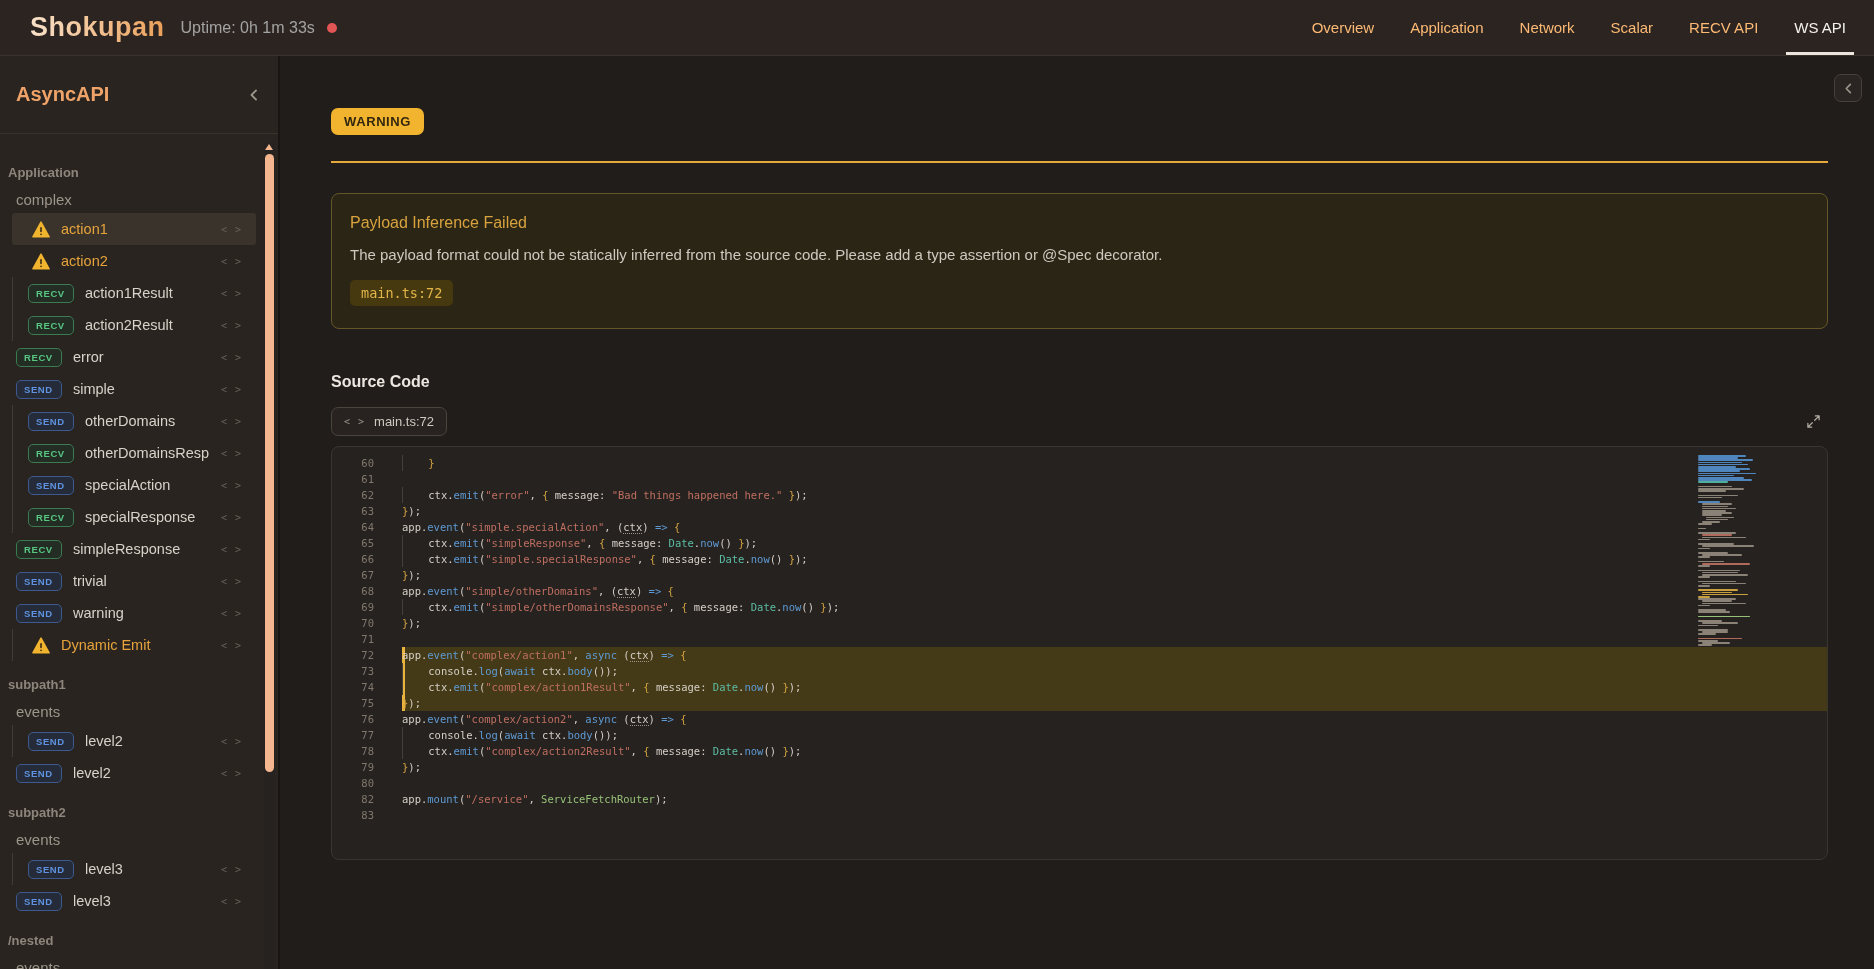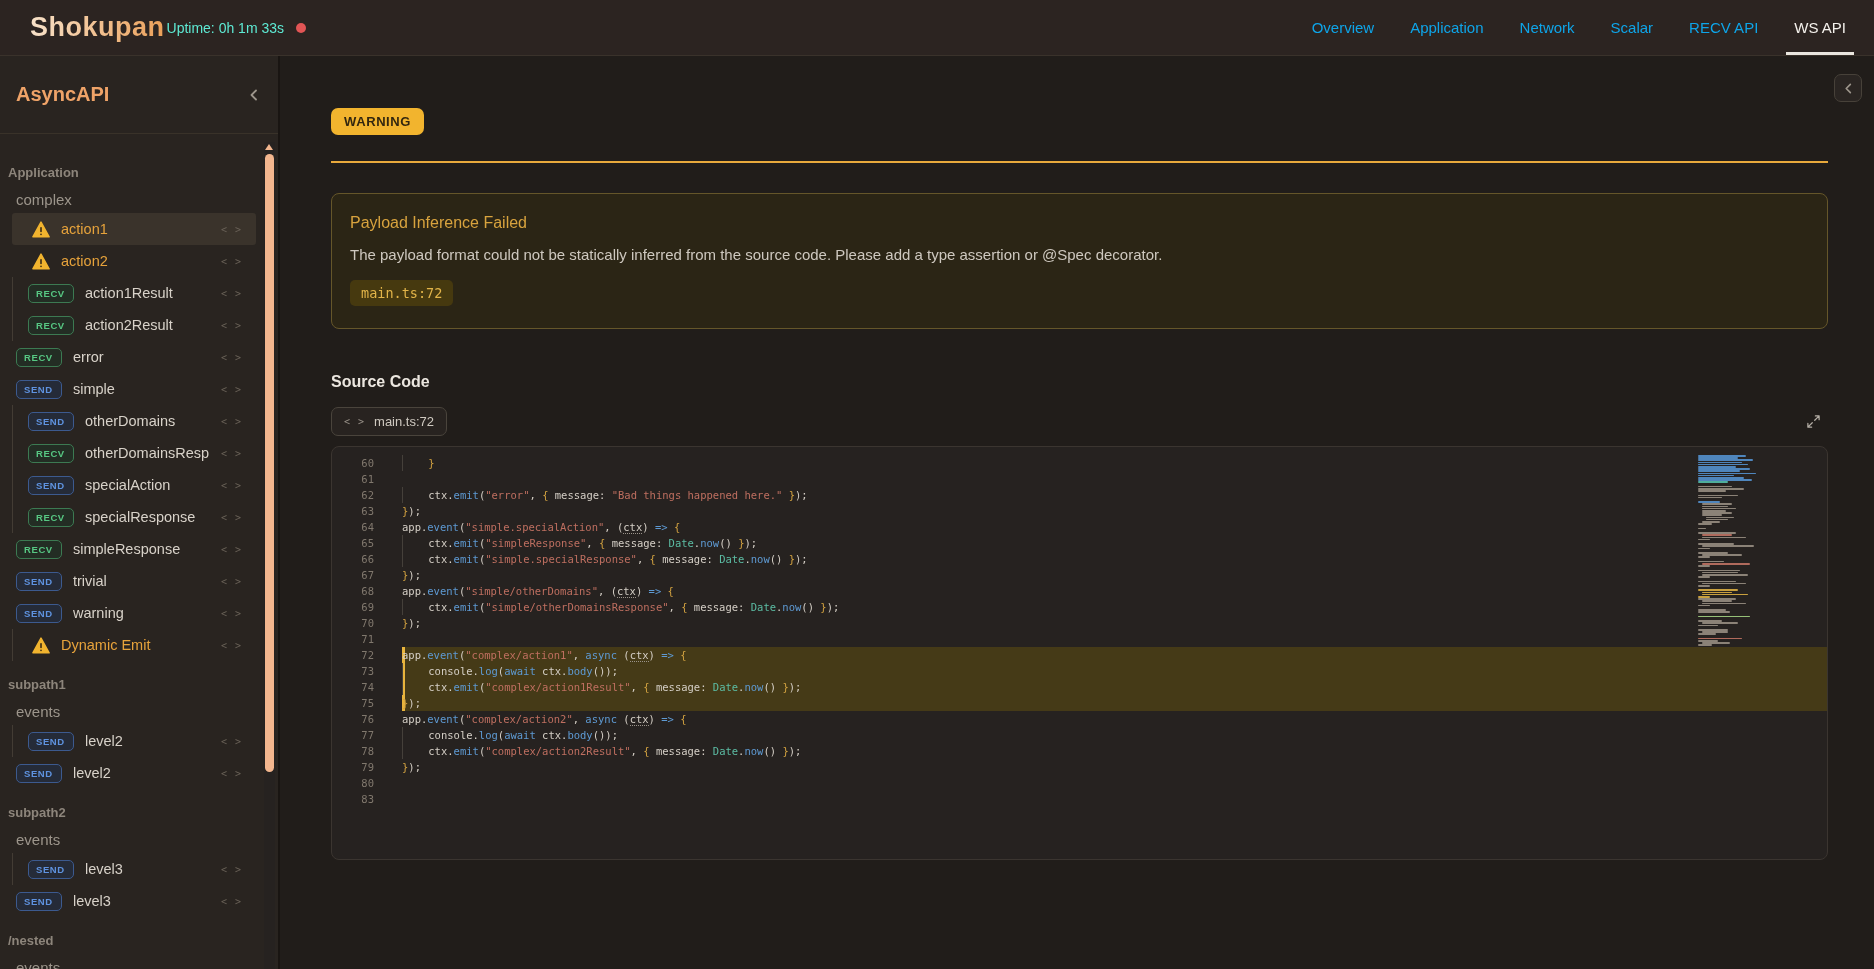--- a/index.html
+++ b/index.html
@@ -5,24 +5,24 @@
   html,body{margin:0;padding:0;background:#211d1a;}
   body{width:1874px;height:969px;overflow:hidden;position:relative;
        font-family:"Liberation Sans",sans-serif;color:#d8d2c9;}
 
   
   .topbar{height:56px;background:#2c2421;border-bottom:1px solid #3a322b;
           display:flex;align-items:center;padding:0 28px 0 30px;box-sizing:border-box;}
   .logo{font-size:27px;font-weight:bold;letter-spacing:.5px;
         background:linear-gradient(90deg,#f8e2ca 0%,#eb9f58 100%);
         -webkit-background-clip:text;background-clip:text;color:transparent;}
-  .uptime{color:#5eead4;font-size:14px;margin-left:2px;}
+  .uptime{color:#a3a3a3;font-size:16px;margin-left:16px;}
   .status-dot{width:10px;height:10px;border-radius:50%;background:#e25555;margin-left:12px;}
   .nav-tabs{margin-left:auto;display:flex;gap:36px;height:100%;align-items:center;}
-  .nav-tab{color:#0ea5e9;font-size:15px;position:relative;height:100%;
+  .nav-tab{color:#fdba74;font-size:15px;position:relative;height:100%;
            display:flex;align-items:center;cursor:pointer;}
   .nav-tab.active{color:#f4f1ec;}
   .nav-tab.active::after{content:"";position:absolute;left:-8px;right:-8px;bottom:0;
            height:3px;background:#eae6df;}
 
   
   .layout{display:flex;height:929px;}
 
   
   .sidebar{width:280px;flex-shrink:0;background:#292420;position:relative;
@@ -307,20 +307,21 @@
           <div class="cl"><span class="ln">71</span><span class="ct"></span></div>
           <div class="cl hl"><span class="ln">72</span><span class="ct"><span class="tk-pn">app.</span><span class="tk-fn">event</span><span class="tk-pn">(</span><span class="tk-st">"complex/action1"</span><span class="tk-pn">, </span><span class="tk-kw">async</span><span class="tk-pn"> (</span><span class="tk-uc">ctx</span><span class="tk-pn">) </span><span class="tk-kw">=&gt;</span><span class="tk-pn"> </span><span class="tk-br">{</span></span></div>
           <div class="cl hl"><span class="ln">73</span><span class="ct"><span class="tk-ig"></span><span class="tk-pn">    console.</span><span class="tk-fn">log</span><span class="tk-pn">(</span><span class="tk-kw">await</span><span class="tk-pn"> ctx.</span><span class="tk-fn">body</span><span class="tk-pn">());</span></span></div>
           <div class="cl hl"><span class="ln">74</span><span class="ct"><span class="tk-ig"></span><span class="tk-pn">    ctx.</span><span class="tk-fn">emit</span><span class="tk-pn">(</span><span class="tk-st">"complex/action1Result"</span><span class="tk-pn">, </span><span class="tk-br">{</span><span class="tk-pn"> message: </span><span class="tk-ty">Date</span><span class="tk-pn">.</span><span class="tk-fn">now</span><span class="tk-pn">() </span><span class="tk-br">}</span><span class="tk-pn">);</span></span></div>
           <div class="cl hl"><span class="ln">75</span><span class="ct"><span class="tk-br">}</span><span class="tk-pn">);</span></span></div>
           <div class="cl"><span class="ln">76</span><span class="ct"><span class="tk-pn">app.</span><span class="tk-fn">event</span><span class="tk-pn">(</span><span class="tk-st">"complex/action2"</span><span class="tk-pn">, </span><span class="tk-kw">async</span><span class="tk-pn"> (</span><span class="tk-uc">ctx</span><span class="tk-pn">) </span><span class="tk-kw">=&gt;</span><span class="tk-pn"> </span><span class="tk-br">{</span></span></div>
           <div class="cl"><span class="ln">77</span><span class="ct"><span class="tk-ig"></span><span class="tk-pn">    console.</span><span class="tk-fn">log</span><span class="tk-pn">(</span><span class="tk-kw">await</span><span class="tk-pn"> ctx.</span><span class="tk-fn">body</span><span class="tk-pn">());</span></span></div>
           <div class="cl"><span class="ln">78</span><span class="ct"><span class="tk-ig"></span><span class="tk-pn">    ctx.</span><span class="tk-fn">emit</span><span class="tk-pn">(</span><span class="tk-st">"complex/action2Result"</span><span class="tk-pn">, </span><span class="tk-br">{</span><span class="tk-pn"> message: </span><span class="tk-ty">Date</span><span class="tk-pn">.</span><span class="tk-fn">now</span><span class="tk-pn">() </span><span class="tk-br">}</span><span class="tk-pn">);</span></span></div>
           <div class="cl"><span class="ln">79</span><span class="ct"><span class="tk-br">}</span><span class="tk-pn">);</span></span></div>
           <div class="cl"><span class="ln">80</span><span class="ct"></span></div>
+          <div class="cl"><span class="ln">82</span><span class="ct"><span class="tk-pn">app.</span><span class="tk-fn">mount</span><span class="tk-pn">(</span><span class="tk-st">"/service"</span><span class="tk-pn">, </span><span class="tk-cl">ServiceFetchRouter</span><span class="tk-pn">);</span></span></div>
           <div class="cl"><span class="ln">83</span><span class="ct"></span></div>
         </div>
       <div class="minimap">
           <div class="mm-row" style="width: 48px; margin-left: 0px; background: rgb(79, 134, 189);"></div>
           <div class="mm-row" style="width: 40px; margin-left: 0px; background: rgb(79, 134, 189);"></div>
           <div class="mm-row" style="width: 55px; margin-left: 0px; background: rgb(79, 134, 189);"></div>
           <div class="mm-row" style="width: 44px; margin-left: 0px; background: rgb(79, 134, 189);"></div>
           <div class="mm-row" style="width: 50px; margin-left: 0px; background: rgb(79, 134, 189);"></div>
           <div class="mm-row" style="width: 38px; margin-left: 0px; background: rgb(79, 134, 189);"></div>
           <div class="mm-row" style="width: 52px; margin-left: 0px; background: rgb(79, 134, 189);"></div>

